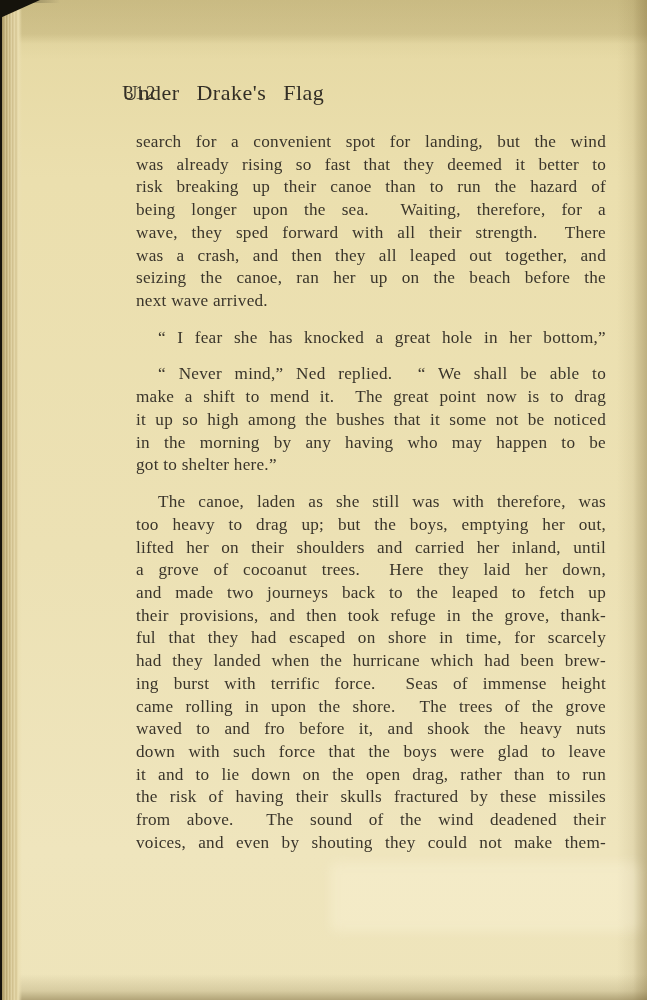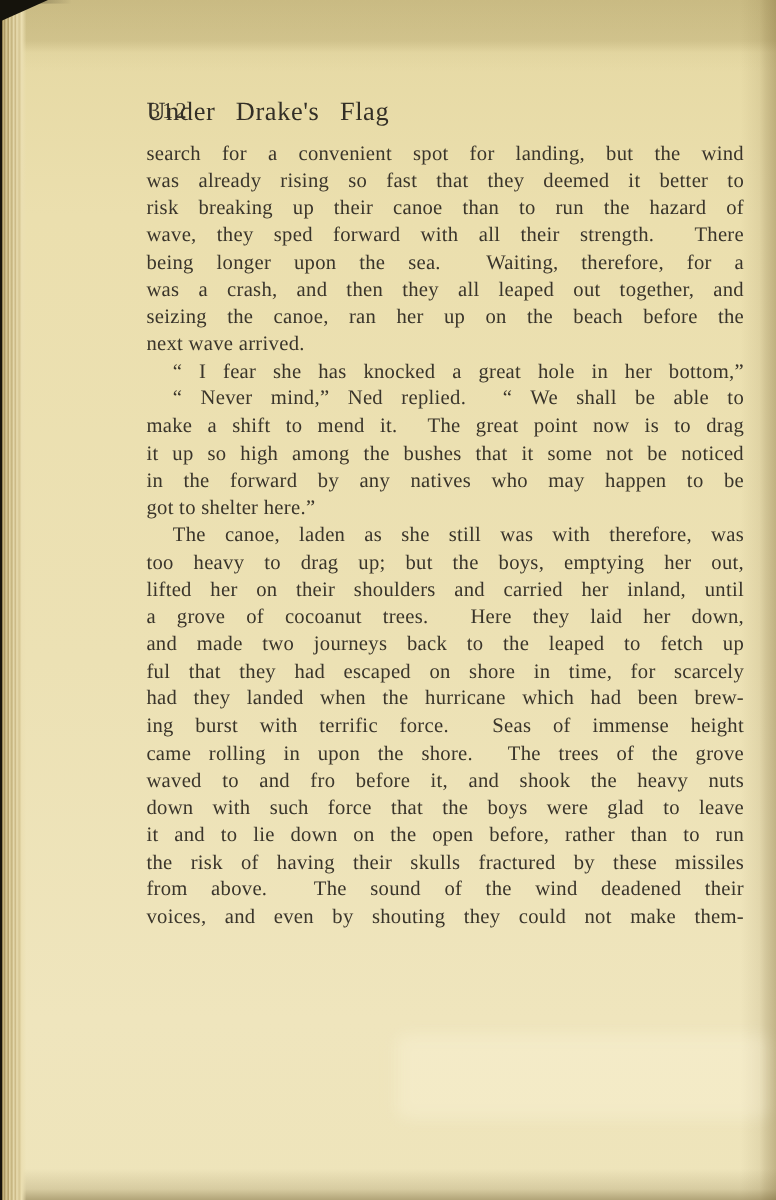--- a/index.html
+++ b/index.html
@@ -62,21 +62,21 @@
   }
   .running-title {
     position: absolute; left: 0; right: 0; bottom: 0; 
     font-size: 22px; word-spacing: 11px; letter-spacing: 0.5px; color: #332f26;
   }
   .text-block {
     position: absolute; left: 0; top: 117px; width: 498px;
     font-size: 17.2px; line-height: 22.72px;
     letter-spacing: 0.25px;
   }
-  .paragraph { margin: 0; }
+  .paragraph { margin: 14px; }
   .paragraph.indent .line:first-child { text-indent: 22px; }
   .line {
     text-align: justify;
     text-align-last: justify;
     white-space: pre-wrap;
   }
   .line.last { text-align-last: left; }
 </style>
 </head>
 <body>
@@ -90,48 +90,49 @@
   <div class="content-col">
     <div class="page-header">
       <span class="folio">312</span>
       <span class="running-title">Under Drake's Flag</span>
     </div>
     <div class="text-block">
         <div class="paragraph">
           <div class="line">search for a convenient spot for landing, but the wind</div>
           <div class="line">was already rising so fast that they deemed it better to</div>
           <div class="line">risk breaking up their canoe than to run the hazard of</div>
+          <div class="line">being longer upon the sea.  Waiting, therefore, for a</div>
           <div class="line">wave, they sped forward with all their strength.  There</div>
-          <div class="line">being longer upon the sea.  Waiting, therefore, for a</div>
           <div class="line">was a crash, and then they all leaped out together, and</div>
           <div class="line">seizing the canoe, ran her up on the beach before the</div>
           <div class="line last">next wave arrived.</div>
         </div>
         <div class="paragraph indent">
           <div class="line">“ I fear she has knocked a great hole in her bottom,”</div>
         </div>
         <div class="paragraph indent">
           <div class="line">“ Never mind,” Ned replied.  “ We shall be able to</div>
           <div class="line">make a shift to mend it.  The great point now is to drag</div>
           <div class="line">it up so high among the bushes that it some not be noticed</div>
-          <div class="line">in the forward by any natives who may happen to be</div>
+          <div class="line">in the morning by any having who may happen to be</div>
           <div class="line last">got to shelter here.”</div>
         </div>
         <div class="paragraph indent">
           <div class="line">The canoe, laden as she still was with therefore, was</div>
           <div class="line">too heavy to drag up; but the boys, emptying her out,</div>
           <div class="line">lifted her on their shoulders and carried her inland, until</div>
           <div class="line">a grove of cocoanut trees.  Here they laid her down,</div>
           <div class="line">and made two journeys back to the leaped to fetch up</div>
+          <div class="line">their provisions, and then took refuge in the grove, thank-</div>
           <div class="line">ful that they had escaped on shore in time, for scarcely</div>
           <div class="line">had they landed when the hurricane which had been brew-</div>
           <div class="line">ing burst with terrific force.  Seas of immense height</div>
           <div class="line">came rolling in upon the shore.  The trees of the grove</div>
           <div class="line">waved to and fro before it, and shook the heavy nuts</div>
           <div class="line">down with such force that the boys were glad to leave</div>
-          <div class="line">it and to lie down on the open before, rather than to run</div>
+          <div class="line">it and to lie down on the open drag, rather than to run</div>
           <div class="line">the risk of having their skulls fractured by these missiles</div>
           <div class="line">from above.  The sound of the wind deadened their</div>
           <div class="line">voices, and even by shouting they could not make them-</div>
         </div>
       </div>
   </div>
 </div>
 
 </body></html>

